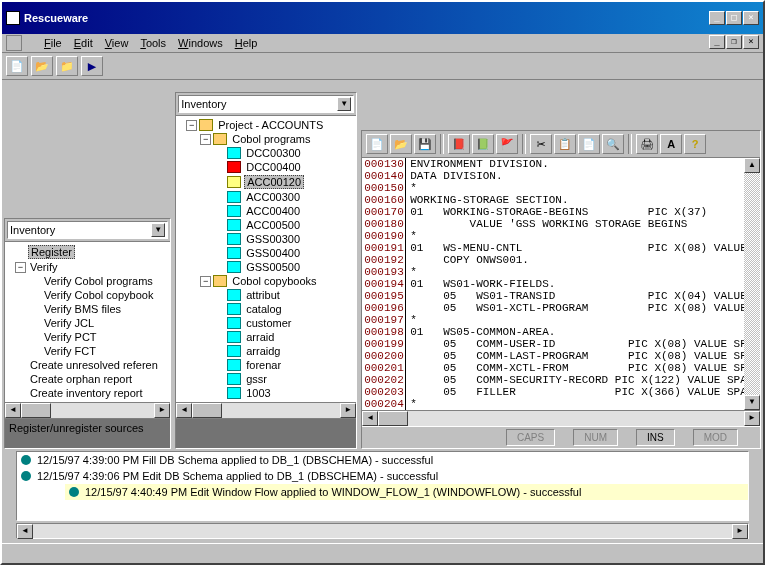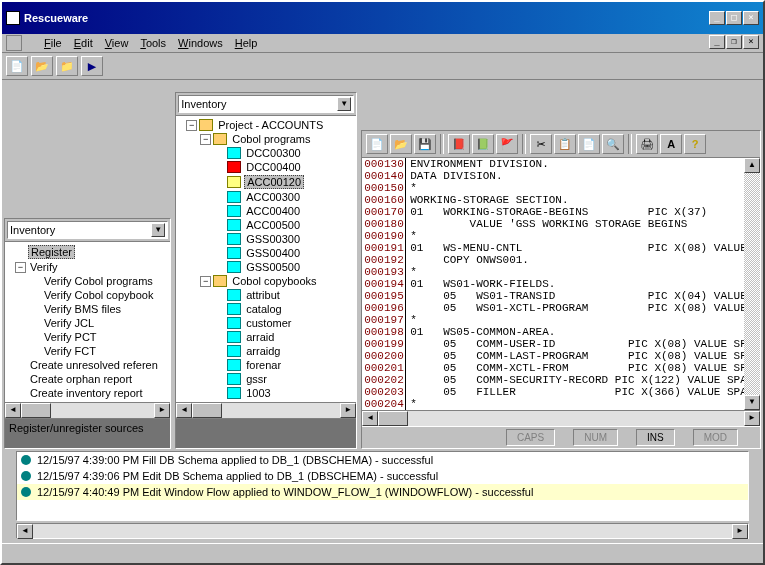--- a/index.html
+++ b/index.html
@@ -48,21 +48,21 @@
 .code-toolbar { background: #c0c0c0; padding: 3px 4px; display: flex; gap: 2px; border-bottom: 1px solid #808080; align-items: center; }
 .code-area { flex: 1; background: #fff; font-family: 'Courier New', monospace; font-size: 12px; overflow: auto; padding: 0; position: relative; white-space: nowrap; }
 .code-line { display: flex; }
 .line-no { color: #800000; padding: 0 4px 0 2px; border-right: 1px solid #000; font-family: 'Courier New', monospace; width: 44px; }
 .line-txt { padding-left: 4px; white-space: pre; font-family: 'Courier New', monospace; }
 .code-status { background: #c0c0c0; padding: 2px 4px; display: flex; border-top: 1px solid #fff; }
 .status-cell { padding: 2px 10px; border: 1px solid; border-color: #808080 #fff #fff #808080; margin-right: 18px; font-size: 10px; color: #808080; }
 .status-cell.active { color: #000; }
 .log-area { height: 70px; background: #fff; border: 1px solid; border-color: #808080 #fff #fff #808080; margin: 0 2px; overflow: auto; }
 .log-row { padding: 2px 4px; display: flex; align-items: center; gap: 6px; }
-.log-row.selected { background: #ffffcc; }
+.log-row.selected { background: #ffffcc; margin-left: 48px; }
 .log-dot { width: 10px; height: 10px; border-radius: 50%; background: #008080; }
 .scrollbar-v { position: absolute; right: 0; top: 0; bottom: 0; width: 16px; background: repeating-conic-gradient(#c0c0c0 0% 25%, #fff 0% 50%) 50% / 2px 2px; display: flex; flex-direction: column; }
 .statusbar { height: 20px; background: #c0c0c0; border-top: 1px solid #fff; padding: 2px 4px; }
 .bottom-wrap { padding: 0 12px 2px; display: flex; flex-direction: column; }
 .hscroll { height: 16px; background: #c0c0c0; margin: 2px 2px; display: flex; border: 1px solid; border-color: #808080 #fff #fff #808080; }
 </style>
 </head>
 <body>
 
 <div class="window">

